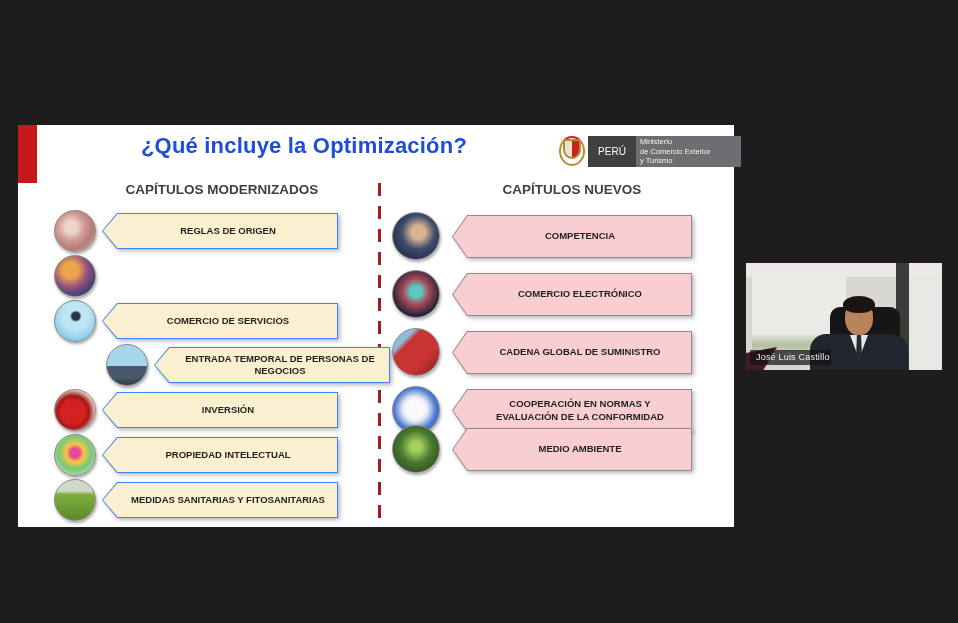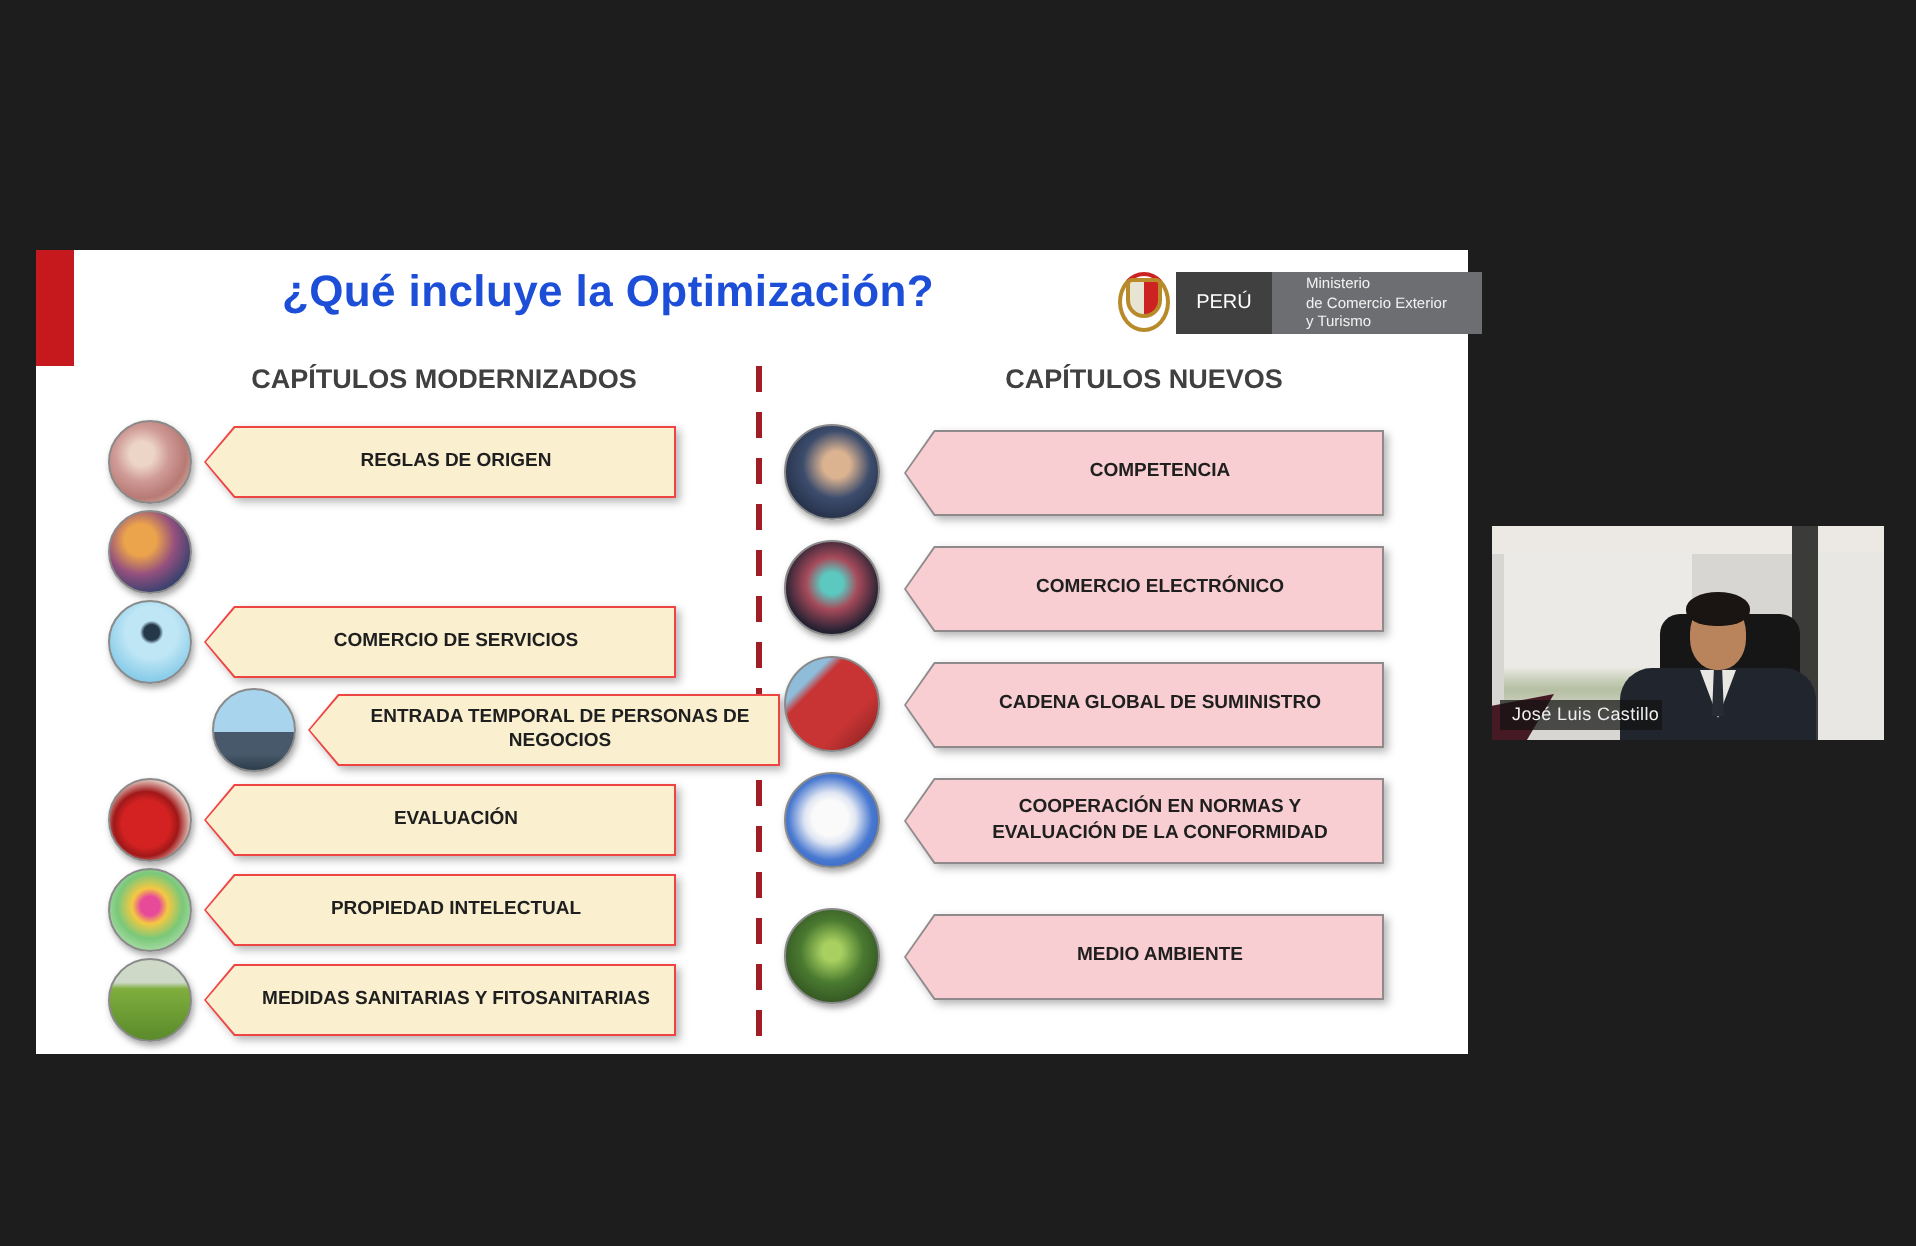--- a/index.html
+++ b/index.html
@@ -15,41 +15,41 @@
   
   .logo{position:absolute;left:540px;top:11px;height:31px;display:flex;align-items:stretch;}
   .coat{width:28px;height:31px;position:relative;margin-right:2px;}
   .coat .shield{position:absolute;left:5px;top:3px;width:18px;height:20px;border-radius:3px 3px 9px 9px;
     background:linear-gradient(90deg,#e8e4d4 0 49%,#c22 49% 100%);border:2px solid #b98a2a;}
   .coat .wreath{position:absolute;left:1px;top:0;width:26px;height:30px;border-radius:50%;
     border:2px solid #b98a2a;border-top-color:#c22;}
   .logo-red{background:#404040;color:#fff;display:flex;align-items:center;justify-content:center;
     width:48px;font-weight:normal;font-size:10px;}
   .logo-gray{background:#6d6e71;color:#f2f2f2;width:105px;font-size:7.5px;line-height:1.25;
-    display:flex;flex-direction:column;justify-content:center;padding-left:17px;}
+    display:flex;flex-direction:column;justify-content:center;padding-left:4px;}
 
   .col-header{position:absolute;top:57px;width:280px;text-align:center;
     font-size:13.5px;font-weight:bold;color:#404040;}
   .col-header.left{left:64px;}
   .col-header.right{left:414px;}
 
   .divider{position:absolute;left:360px;top:58px;width:3px;height:342px;
     background:repeating-linear-gradient(to bottom,#a21d23 0 13px,transparent 13px 23px);}
 
   
   .row{position:absolute;}
   .banner-wrap{position:absolute;filter:drop-shadow(2px 2px 2px rgba(90,90,90,0.45));}
   .banner{position:relative;width:100%;height:100%;
     clip-path:polygon(15px 0,100% 0,100% 100%,15px 100%,0 50%);}
   .banner-inner{position:absolute;inset:1px;display:flex;align-items:center;justify-content:center;
     clip-path:polygon(14.5px 0,100% 0,100% 100%,14.5px 100%,0 50%);
     text-align:center;font-weight:bold;color:#1f1f1f;font-size:9.5px;line-height:1.3;
     padding:2px 10px 2px 26px;}
   .left-row .banner-wrap{left:84px;top:0;width:236px;height:36px;}
-  .left-row .banner{background:#ef4444;}
+  .left-row .banner{background:#3b82f6;}
   .left-row .banner-inner{background:#faf0d0;}
   .right-row .banner-wrap{left:434px;top:0;width:240px;height:43px;}
   .right-row .banner{background:#8f8a8c;}
   .right-row .banner-inner{background:#f8ced2;}
 
   .circle-icon{position:absolute;border-radius:50%;border:1px solid #8a8a8a;
     box-shadow:1px 2px 3px rgba(80,80,80,0.5);}
   .left-row .circle-icon{left:36px;top:-3px;width:42px;height:42px;}
   .right-row .circle-icon{left:374px;top:-3px;width:48px;height:48px;}
 
@@ -140,21 +140,21 @@
       <div class="banner-wrap">
           <div class="banner">
             <div class="banner-inner">ENTRADA TEMPORAL DE PERSONAS DE NEGOCIOS</div>
           </div>
         </div>
       <div class="circle-icon icon-l4"></div>
     </div>
     <div class="row left-row" style="left:0;top:267px;width:360px;height:36px;">
       <div class="banner-wrap">
           <div class="banner">
-            <div class="banner-inner">EVALUACIÓN</div>
+            <div class="banner-inner">INVERSIÓN</div>
           </div>
         </div>
       <div class="circle-icon icon-l5"></div>
     </div>
     <div class="row left-row" style="left:0;top:312px;width:360px;height:36px;">
       <div class="banner-wrap">
           <div class="banner">
             <div class="banner-inner">PROPIEDAD INTELECTUAL</div>
           </div>
         </div>
@@ -194,21 +194,21 @@
       <div class="circle-icon icon-r3"></div>
     </div>
     <div class="row right-row" style="left:0;top:264px;width:716px;height:43px;">
       <div class="banner-wrap">
           <div class="banner">
             <div class="banner-inner">COOPERACIÓN EN NORMAS Y EVALUACIÓN DE LA CONFORMIDAD</div>
           </div>
         </div>
       <div class="circle-icon icon-r4"></div>
     </div>
-    <div class="row right-row" style="left:0;top:332px;width:856px;height:43px;">
+    <div class="row right-row" style="left:0;top:303px;width:856px;height:43px;">
       <div class="banner-wrap">
           <div class="banner">
             <div class="banner-inner">MEDIO AMBIENTE</div>
           </div>
         </div>
       <div class="circle-icon icon-r5"></div>
     </div>
   </div>
 
   <div class="video-thumb">

